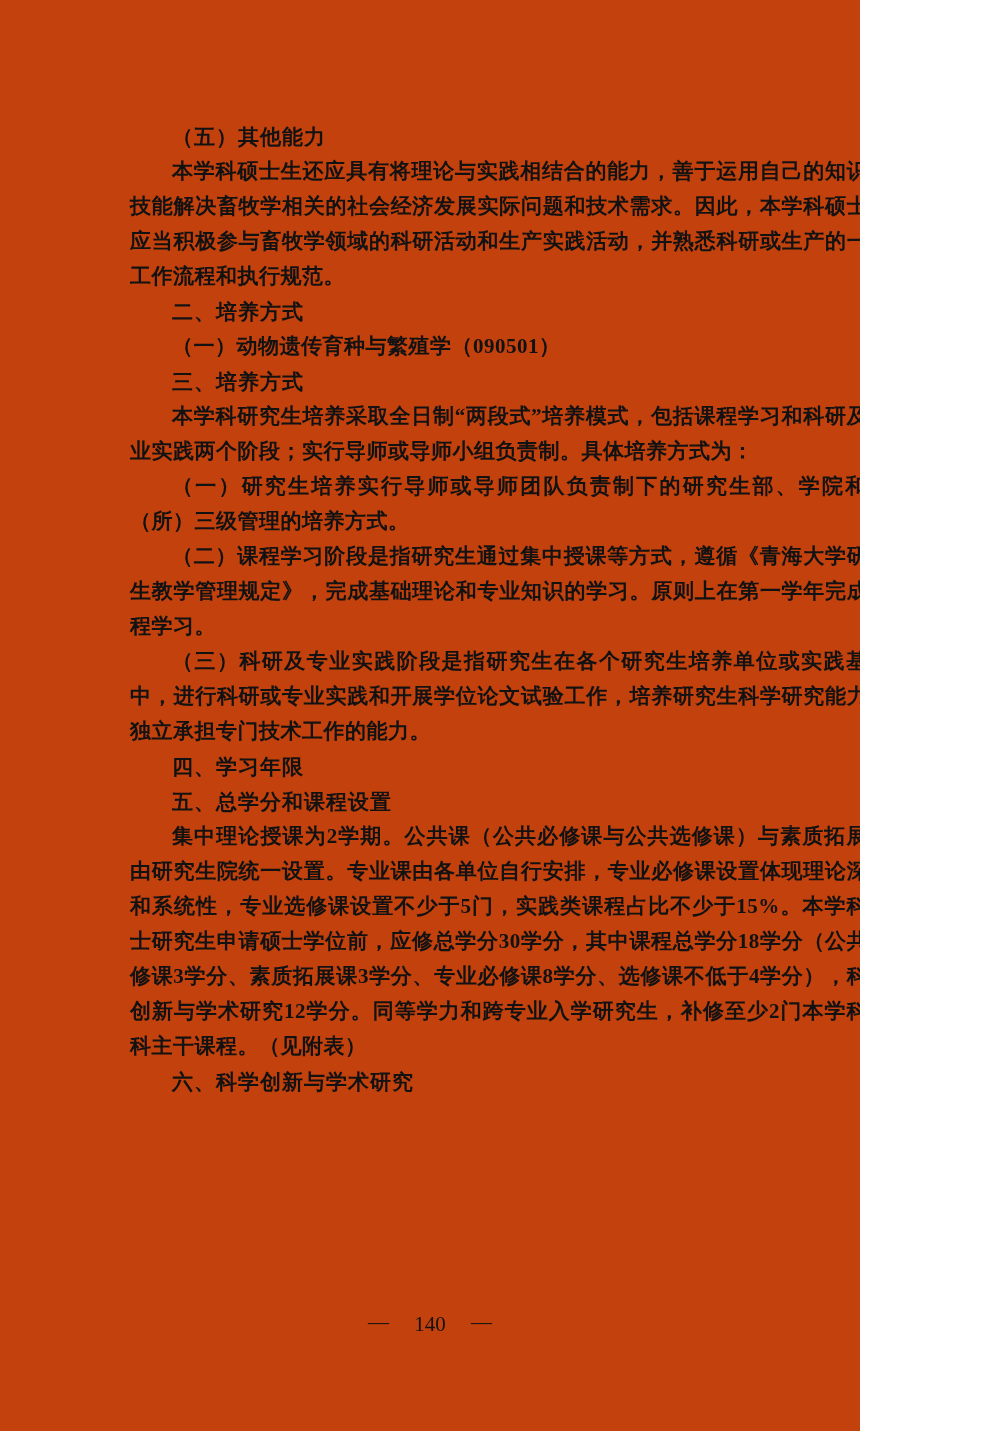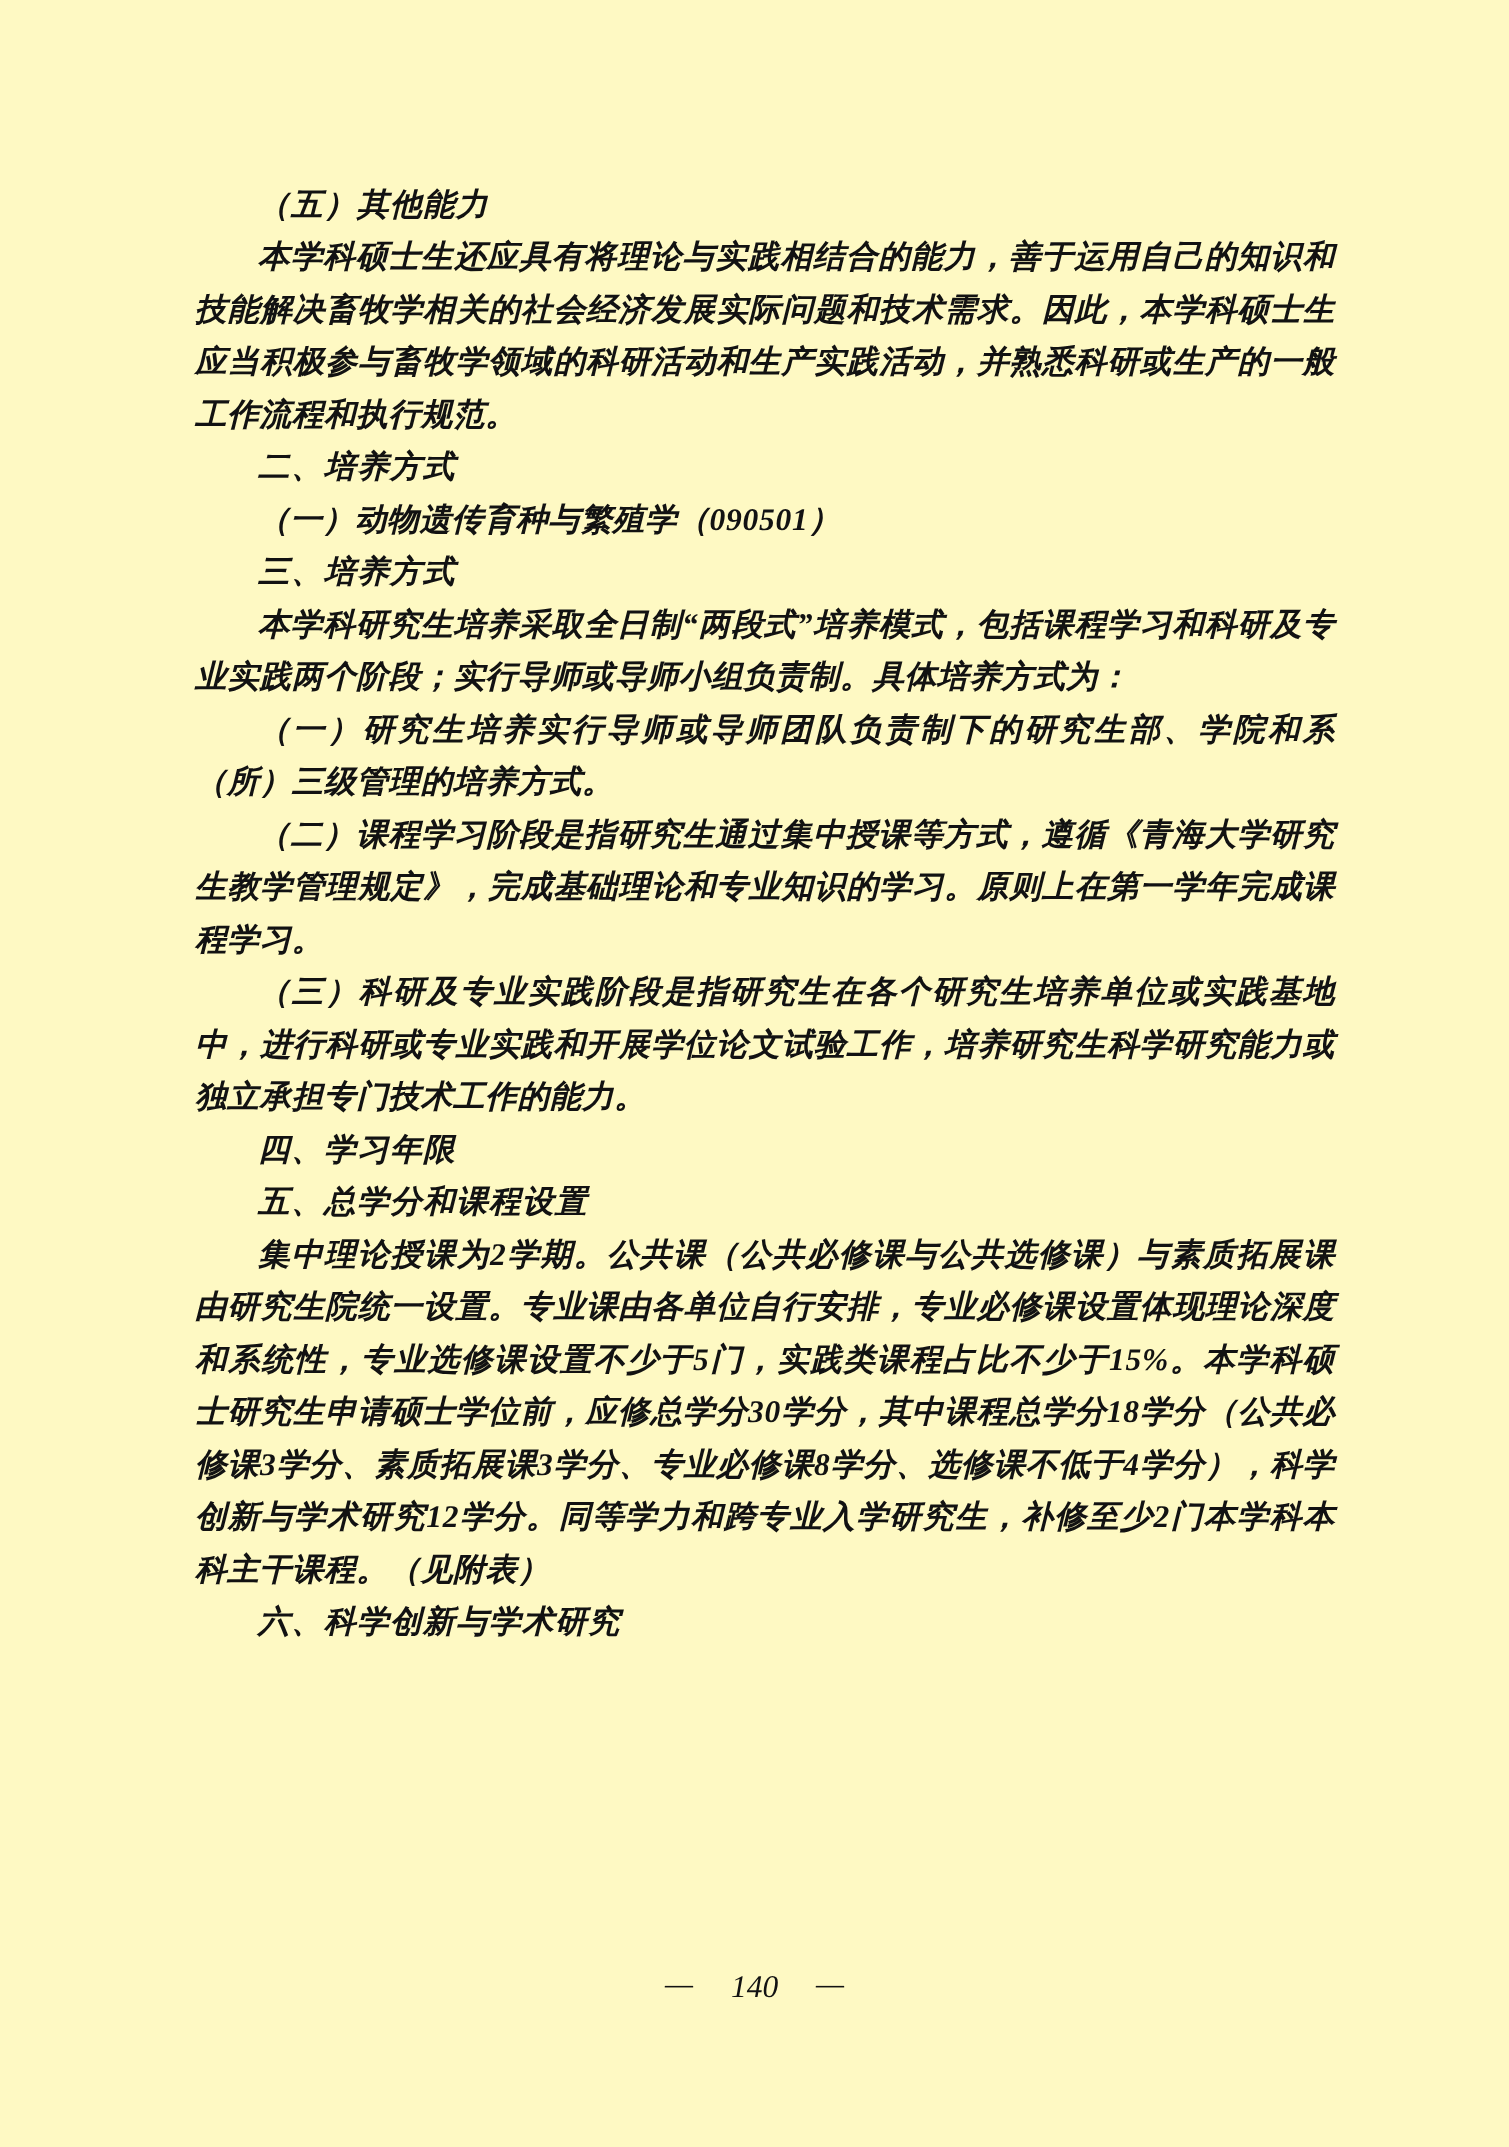--- a/index.html
+++ b/index.html
@@ -2,27 +2,26 @@
 <html><head>
 <meta charset="utf-8">
 <style>
   html, body {
     margin: 0;
     padding: 0;
     background: #ffffff;
   }
   .page {
     position: relative;
-    width: 1006px;
+    width: 860px;
     height: 1431px;
-    background: #fef9c3;
+    background: #c2410c;
     color: #121212;
     font-family: "Liberation Serif", "DejaVu Serif", serif;
     overflow: hidden;
-    font-style: italic;
   }
   .content {
     position: absolute;
     left: 130px;
     top: 119px;
     width: 760px;
   }
   .content p {
     margin: 0;
     font-size: 21px;

